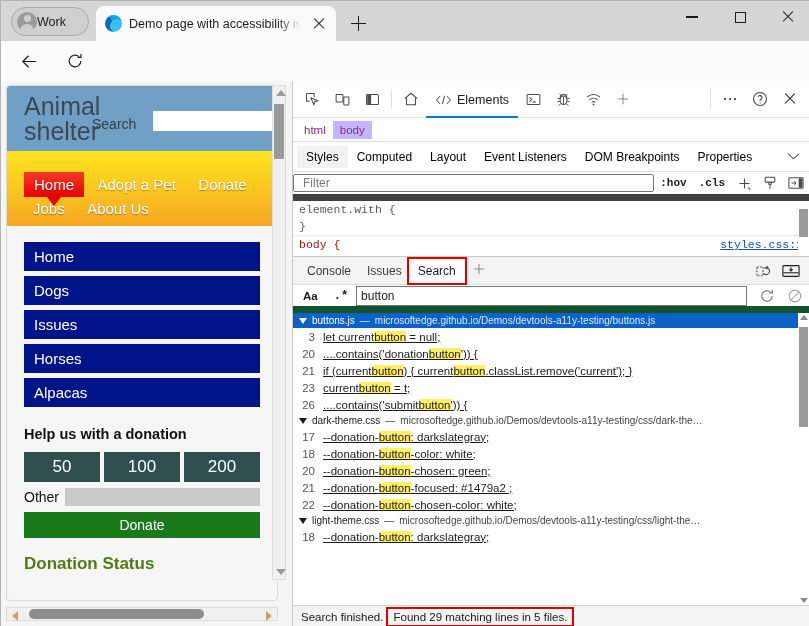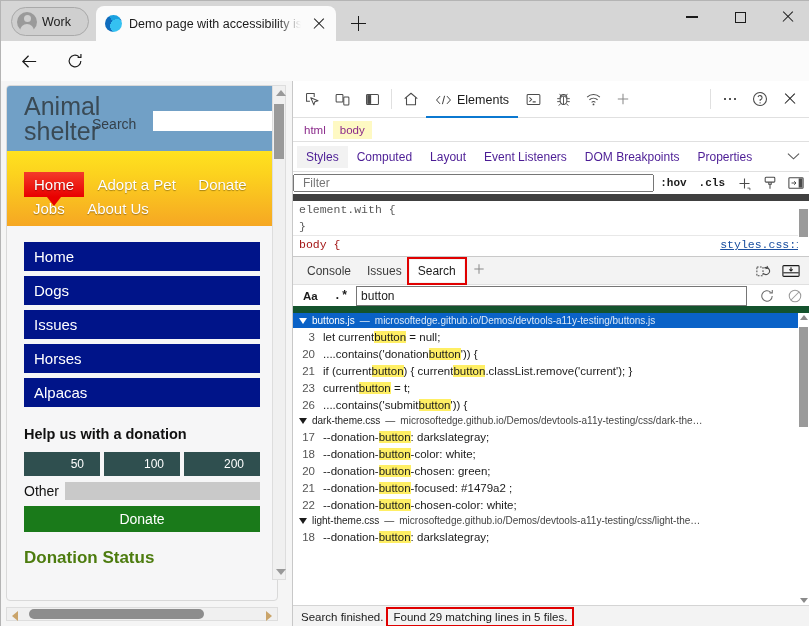--- a/index.html
+++ b/index.html
@@ -8,21 +8,21 @@
 
   
   #window { width:809px; height:626px; position:relative; background:#d6d6d6;
             border:1px solid #b4b4b4; }
 
   
   #tabstrip { position:absolute; left:0; top:0; width:809px; height:40px;
               background:#d6d6d6; }
   #work-pill { position:absolute; left:10px; top:6px; width:78px; height:29px;
                border:1px solid #a9a9a9; border-radius:15px; background:#cfcfcf;
-               display:flex; align-items:center; gap:5px; padding-left:5px; }
+               display:flex; align-items:center; padding-left:5px; }
   #work-avatar { width:20px; height:20px; border-radius:50%; background:#9a9a9a;
                  position:relative; flex:none; }
   #work-avatar:before { content:""; position:absolute; left:6.5px; top:3.5px;
                  width:7px; height:7px; border-radius:50%; background:#cfcfcf; }
   #work-avatar:after { content:""; position:absolute; left:3px; top:12px;
                  width:14px; height:9px; border-radius:7px 7px 0 0; background:#cfcfcf; }
   #work-label { font-size:12.5px; color:#1b1b1b; }
 
   #browser-tab { position:absolute; left:95px; top:5px; width:240px; height:35px;
                  background:#fbfbfb; border-radius:8px 8px 0 0;
@@ -99,22 +99,22 @@
           padding:4px 10px; color:#fff;margin-top:17px; }
   #nav-home:after { content:""; position:absolute; left:50%; margin-left:-7px; bottom:-9px;
           width:0; height:0; border-left:7px solid transparent; border-right:7px solid transparent;
           border-top:9px solid #e80000; }
   #animal-list { padding:16px 17px 0 17px; }
   .animal-btn { background:#001489; color:#fff; font-size:15px; padding:6px 10px;
           margin-bottom:5px; }
   #donation-heading { font-size:14.5px; font-weight:bold; color:#111;
           padding:14px 17px 10px 17px; }
   #amount-row { display:flex; gap:4px; padding:0 17px; }
-  .amount-btn { flex:1; background:#2f4f4f; color:#fff; font-size:12px; text-align:right;
-          padding:5px 16px; }
+  .amount-btn { flex:1; background:#2f4f4f; color:#fff; font-size:17px; text-align:center;
+          padding:5px 0; }
   #other-row { display:flex; align-items:center; gap:6px; padding:6px 17px 0 17px; }
   #other-label { font-size:14px; color:#111; }
   #other-input { flex:1; height:18px; background:#c9c9c9; border:0; }
   #donate-btn { margin:6px 17px 0 17px; background:#1a7a1a; color:#fff; font-size:14px;
           text-align:center; padding:5px 0; }
   #donation-status { font-size:17px; font-weight:bold; color:#4d7c0f;
           padding:16px 17px 0 17px; }
 
   
   #page-vscroll { position:absolute; right:6px; top:4px; width:14px; height:495px;
@@ -143,25 +143,25 @@
   .dt-icon { width:30px; height:28px; display:flex; align-items:center; justify-content:center;
               color:#4b4b4b; }
   .dt-sep { width:1px; height:20px; background:#e0e0e0; margin:0 4px; }
   #dt-elements-tab { height:34px; display:flex; align-items:center; gap:5px; padding:0 9px;
               border-bottom:2px solid #0b78d0; font-size:12.5px; margin-top:3px; }
   #dt-toolbar-right { margin-left:auto; display:flex; align-items:center; }
 
   #dt-crumbs { height:24px; border-bottom:1px solid #e0e0e0; display:flex; align-items:center;
               padding-left:4px; gap:0; flex:none; }
   .crumb { font-size:11.5px; color:#8b2b8b; padding:3px 7px; }
-  .crumb.sel { background:#fef9c3; }
+  .crumb.sel { background:#c4b5fd; }
 
   #dt-styletabs { height:30px; border-bottom:1px solid #e0e0e0; display:flex;
               align-items:center; padding-left:4px; flex:none; }
-  .sbtab { font-size:12px; padding:4px 9px; color:#4c1d95; }
+  .sbtab { font-size:12px; padding:4px 9px; color:#000000; }
   .sbtab.sel { background:#f2f2f2; }
   #sbtab-more { margin-left:auto; padding-right:9px; color:#5a5a5a; }
 
   #dt-filterrow { height:29px; border-bottom:7px solid #404040; display:flex; align-items:center;
               flex:none; }
   #dt-filter-input { flex:1; font-size:12px; color:#8a8a8a; padding-left:8px; }
   .mono { font-family:"Liberation Mono", monospace; }
   #dt-hov { font-size:11px; font-weight:bold; padding:0 6px; }
   #dt-cls { font-size:11px; font-weight:bold; padding:0 6px; }
   .filter-icon { width:26px; height:24px; display:flex; align-items:center; justify-content:center; }
@@ -198,21 +198,21 @@
   #results { flex:1; overflow:hidden; position:relative; background:#fff; }
   .group-head { display:flex; align-items:center; gap:5px; padding:2px 4px; font-size:10px; }
   .group-head.sel { background:#0a62c7; color:#fff; }
   .caret { width:0; height:0; border-left:4.5px solid transparent; border-right:4.5px solid transparent;
             border-top:6px solid currentColor; margin-left:2px; flex:none; }
   .gname { font-weight:400; }
   .gdash { opacity:.85; }
   .gurl { opacity:.85; }
   .resline { display:flex; font-size:11.5px; padding:2.5px 0 2.5px 0; color:#1b1b1b; }
   .lnum { width:30px; text-align:right; color:#555; flex:none; padding-right:8px; }
-  .ltext { white-space:nowrap; }
+  .ltext { white-space:nowrap;text-decoration:underline; }
   mark { background:#ffef64; color:#1b1b1b; }
   #results-scroll { position:absolute; right:0; top:0; width:11px; height:100%; background:#fff; }
   #results-thumb { position:absolute; left:1px; top:14px; width:9px; height:100px; background:#9a9a9a; }
   #results-up { position:absolute; left:1.5px; top:2px; width:0; height:0;
             border-left:4px solid transparent; border-right:4px solid transparent; border-bottom:5px solid #8a8a8a; }
   #results-dn { position:absolute; left:1.5px; bottom:2px; width:0; height:0;
             border-left:4px solid transparent; border-right:4px solid transparent; border-top:5px solid #8a8a8a; }
 
   #statusbar { height:22px; flex:none; background:#f3f3f3; border-top:1px solid #d4d4d4;
             display:flex; align-items:center; gap:6px; padding-left:8px; font-size:11.5px; color:#1b1b1b; }

